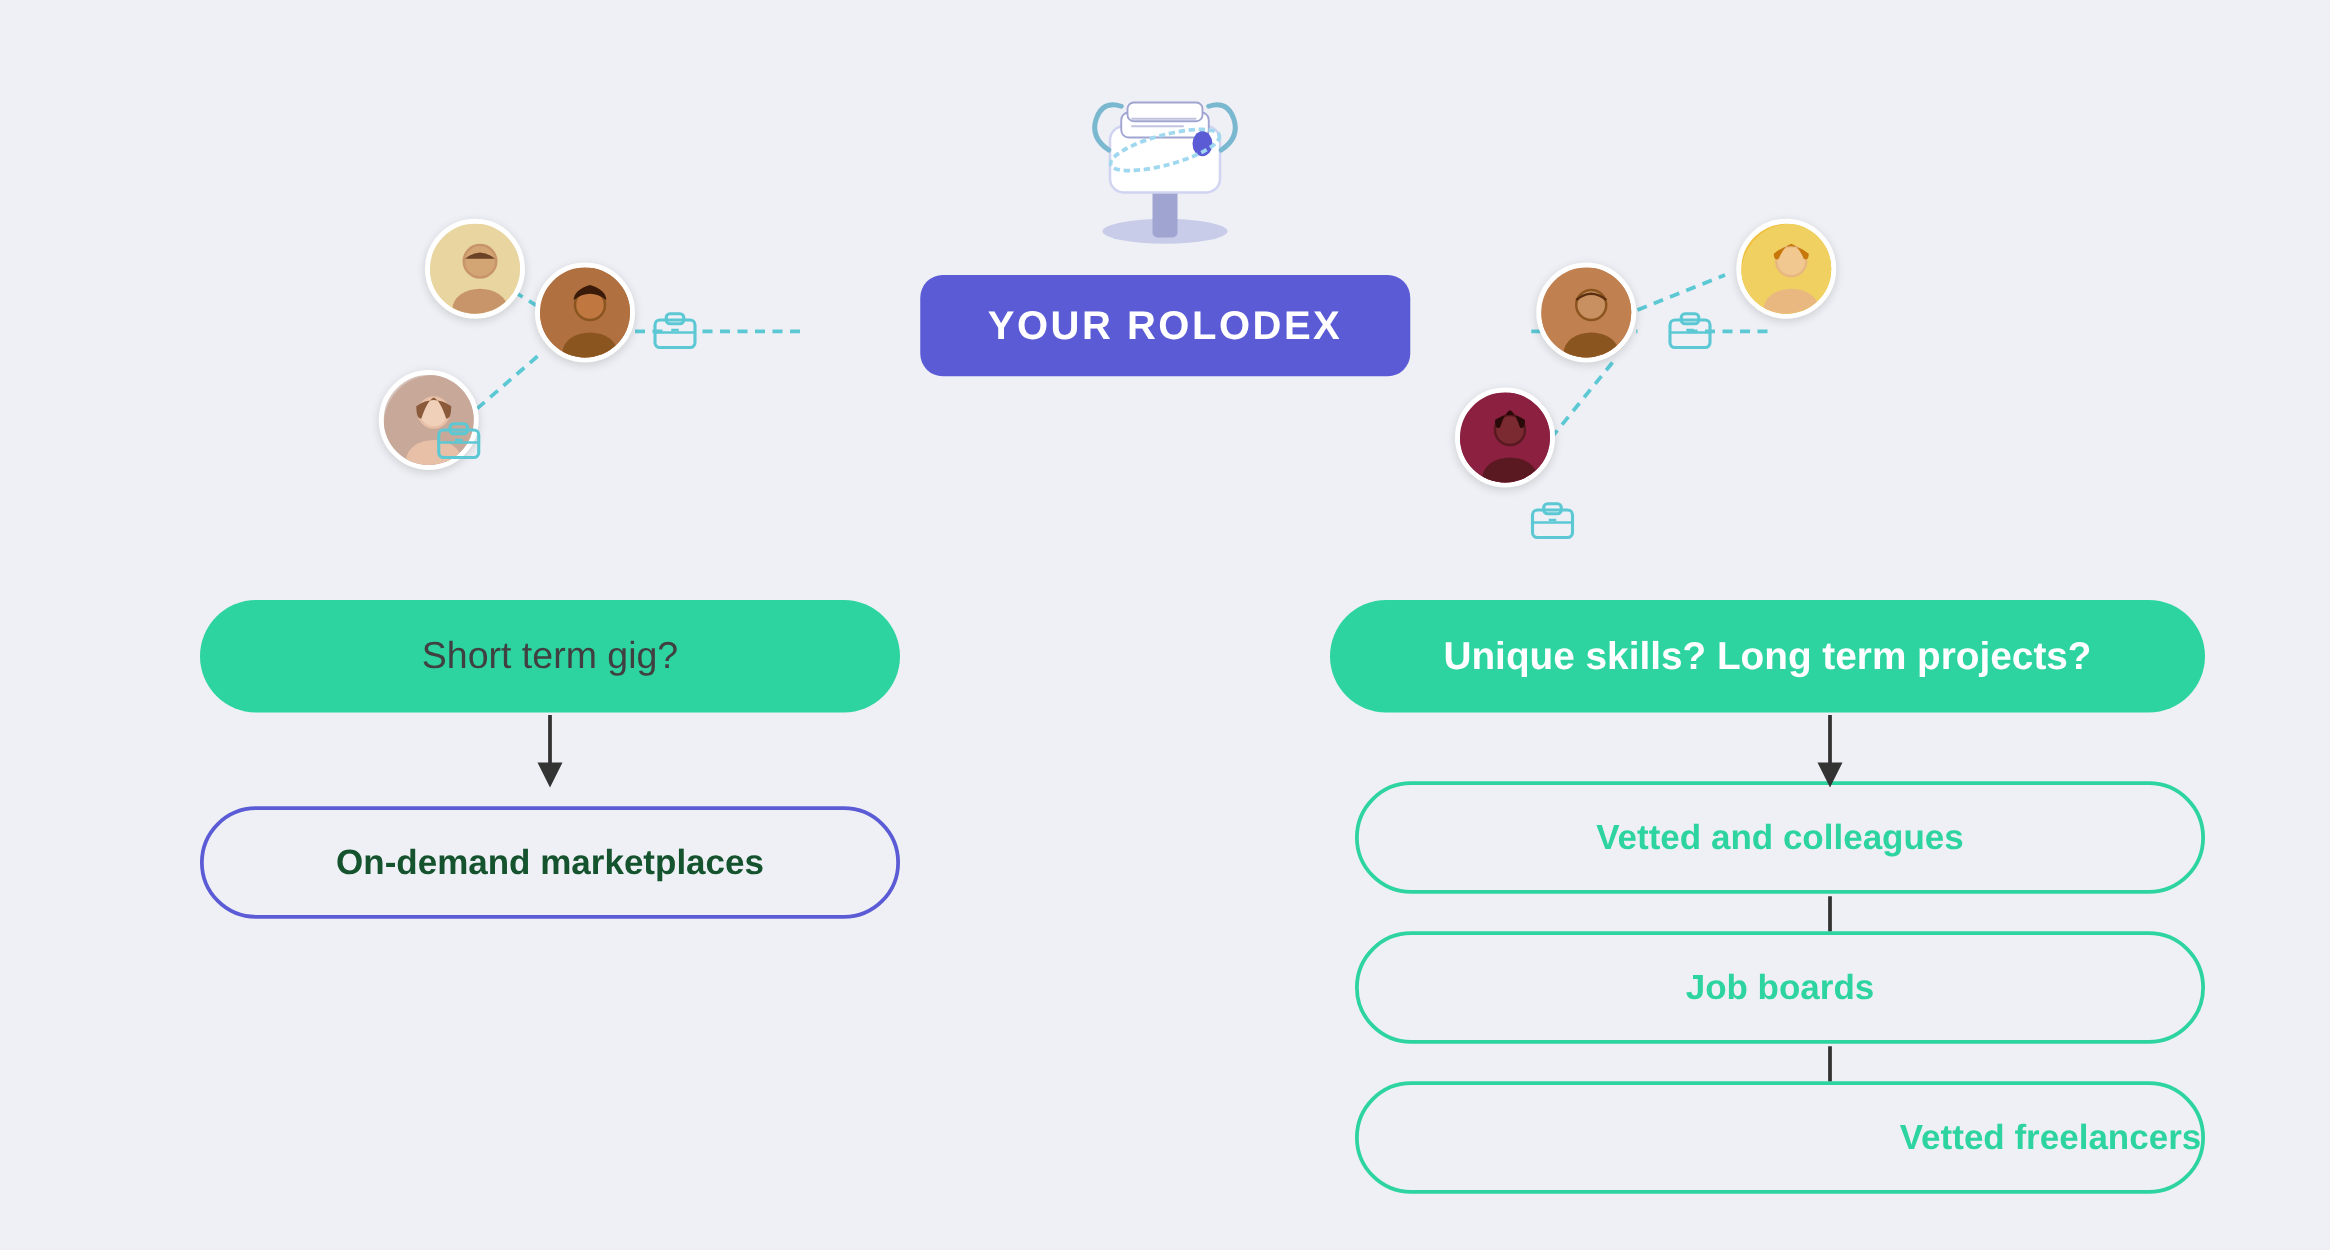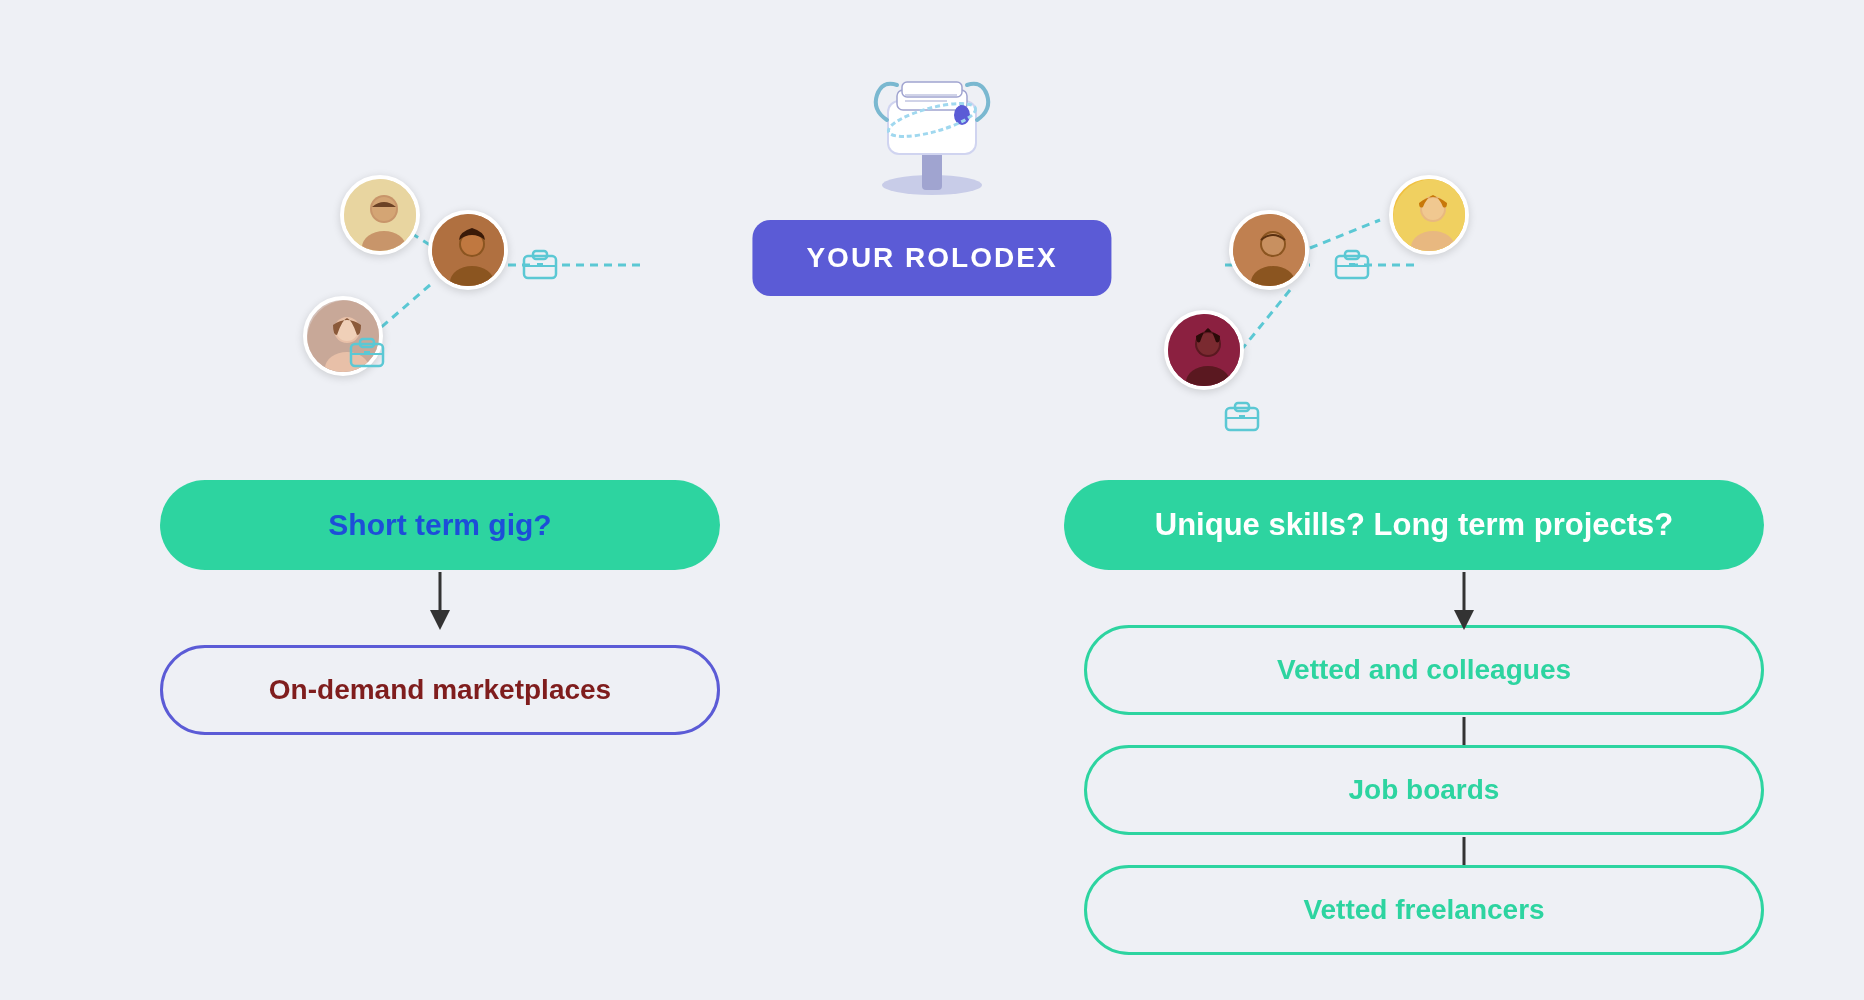--- a/index.html
+++ b/index.html
@@ -22,21 +22,21 @@
     
     .rolodex-box {
       position: absolute;
       left: 50%;
       transform: translateX(-50%);
       top: 220px;
       background: #5b5bd6;
       border-radius: 18px;
       padding: 22px 54px;
       color: white;
-      font-size: 28px;
+      font-size: 32px;
       font-weight: 800;
       letter-spacing: 2px;
       white-space: nowrap;
       z-index: 10;
     }
 
     
     .rolodex-icon {
       position: absolute;
       left: 50%;
@@ -52,23 +52,23 @@
       position: absolute;
       left: 160px;
       top: 480px;
       width: 560px;
       height: 90px;
       background: #2dd4a0;
       border-radius: 50px;
       display: flex;
       align-items: center;
       justify-content: center;
-      color: #1d4ed8;
+      color: #404040;
       font-size: 30px;
-      font-weight: 700;
+      font-weight: 400;
     }
 
     
     .right-green-box {
       position: absolute;
       right: 100px;
       top: 480px;
       width: 700px;
       height: 90px;
       background: #2dd4a0;
@@ -93,21 +93,21 @@
       font-weight: 700;
     }
 
     .outlined-box.teal {
       border-color: #2dd4a0;
       color: #2dd4a0;
     }
 
     .outlined-box.purple {
       border-color: #5b5bd6;
-      color: #7f1d1d;
+      color: #14532d;
       align-items: center;
     }
 
     
     .box-ondemand {
       left: 160px;
       top: 645px;
       width: 560px;
       height: 90px;
     }
@@ -127,20 +127,21 @@
       width: 680px;
       height: 90px;
     }
 
     
     .box-vetted {
       right: 100px;
       top: 865px;
       width: 680px;
       height: 90px;
+      justify-content: flex-end;
     }
 
     
     .connector-svg {
       position: absolute;
       top: 0;
       left: 0;
       width: 1864px;
       height: 1000px;
       pointer-events: none;

